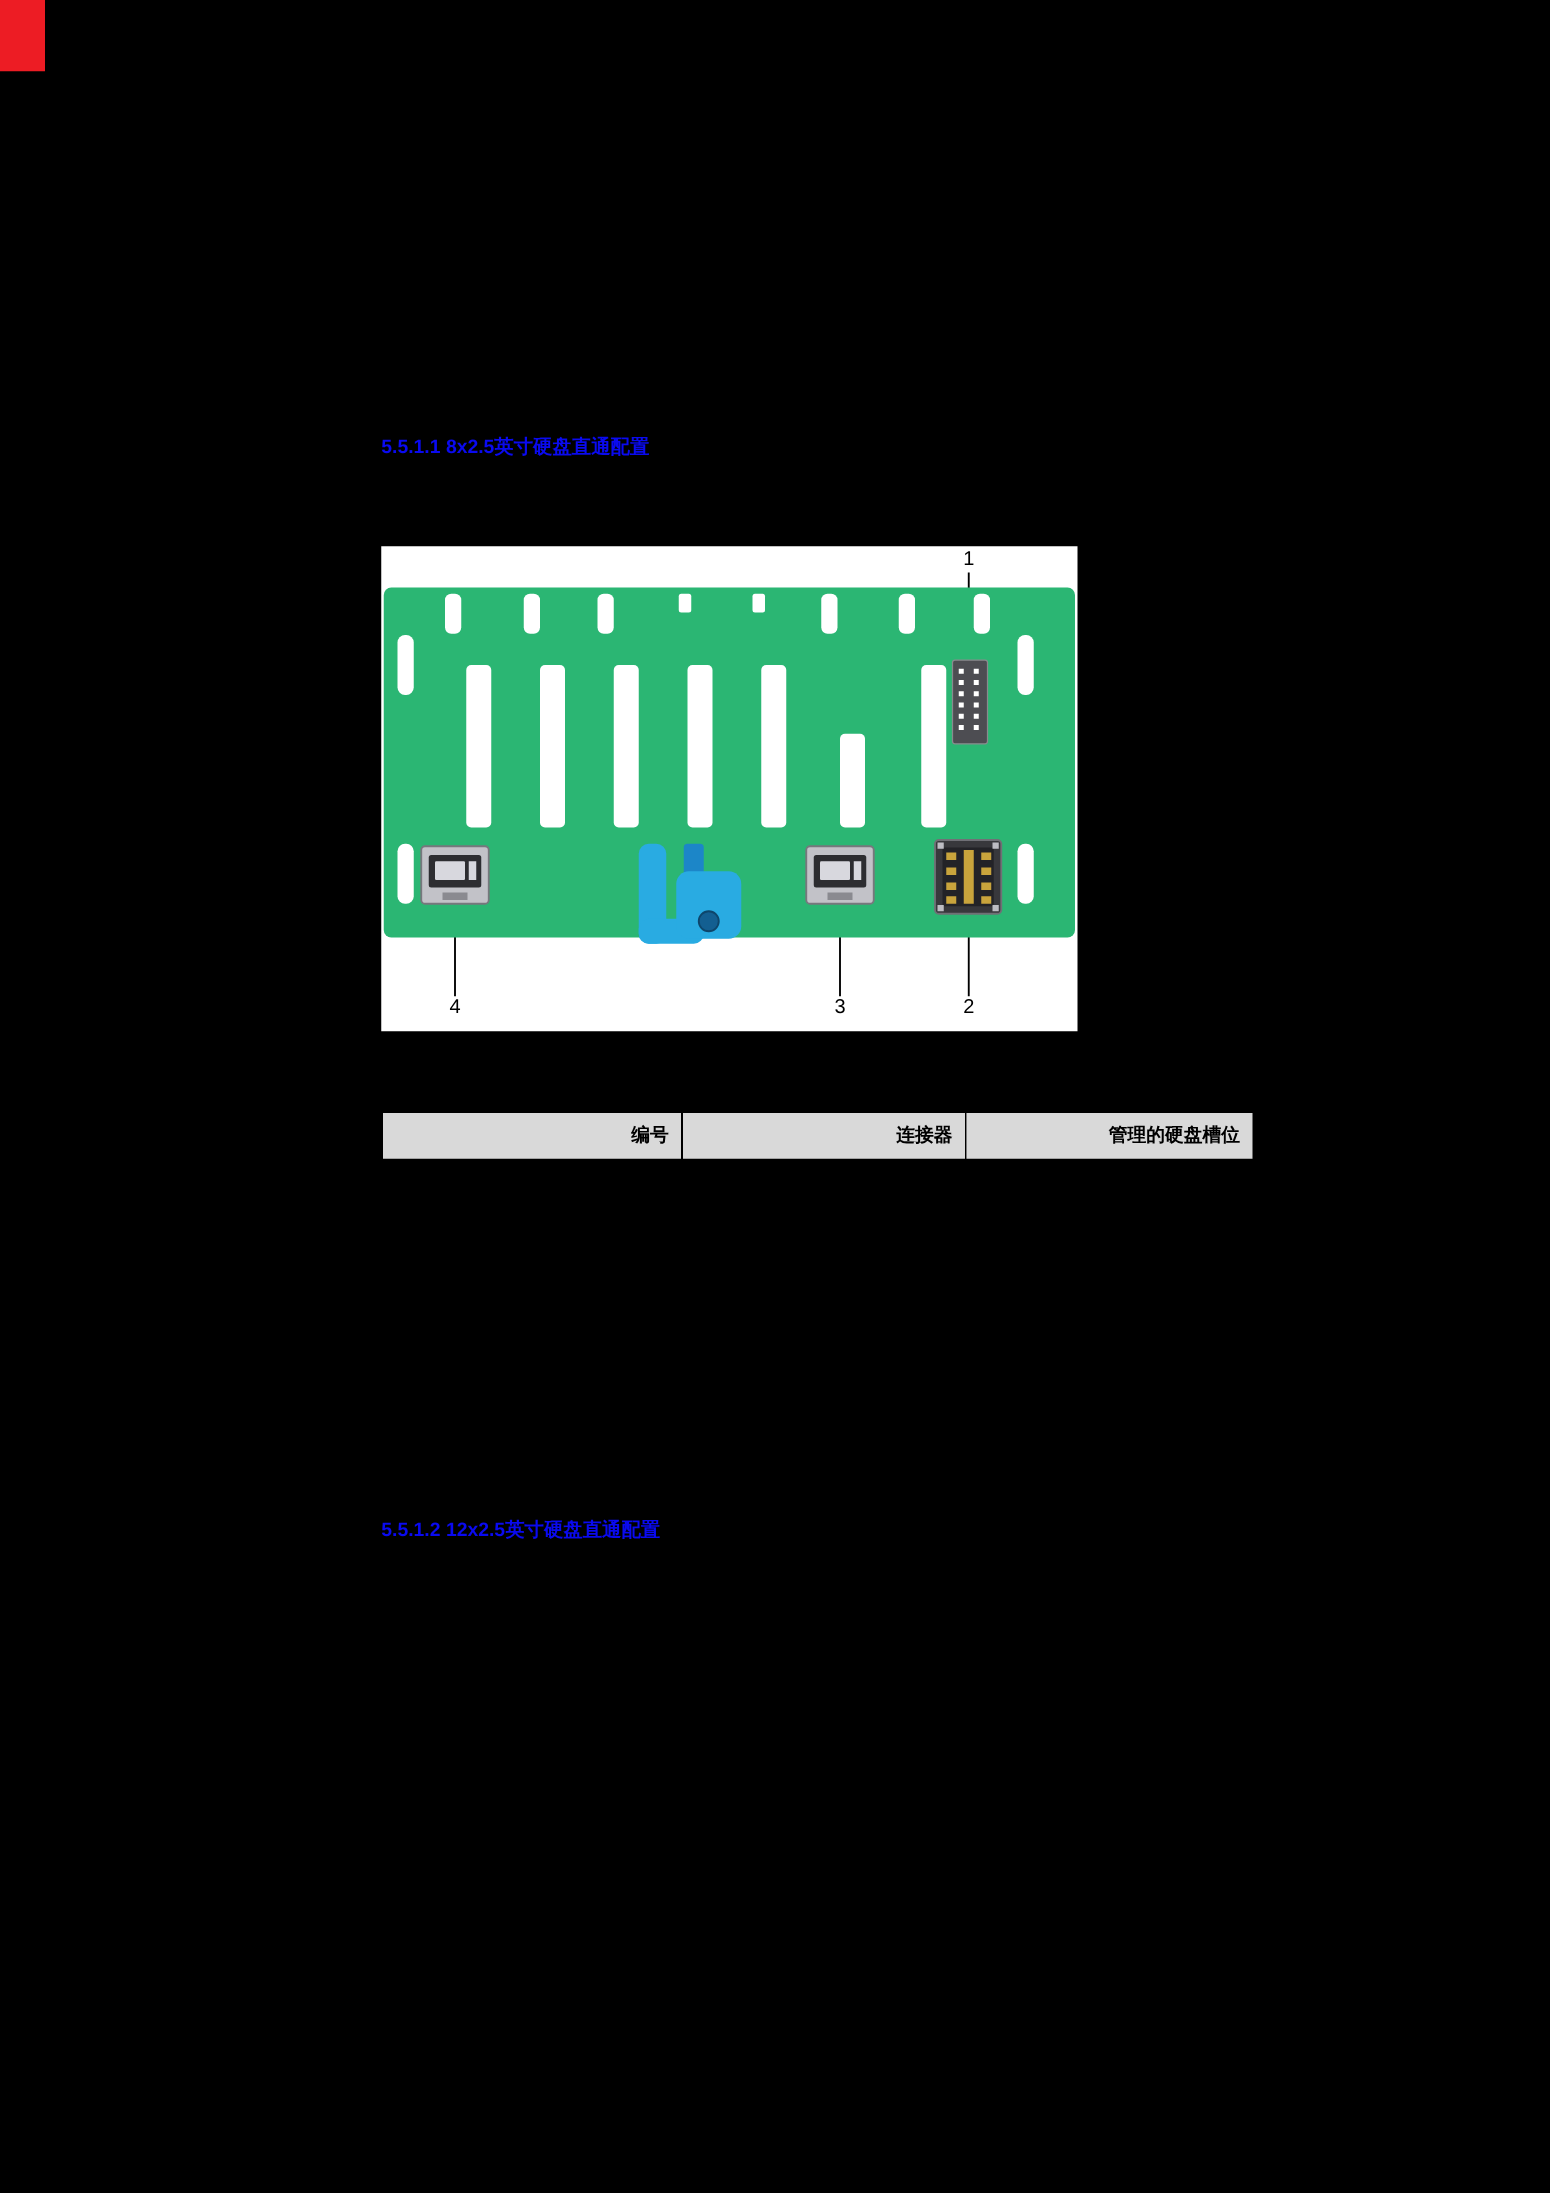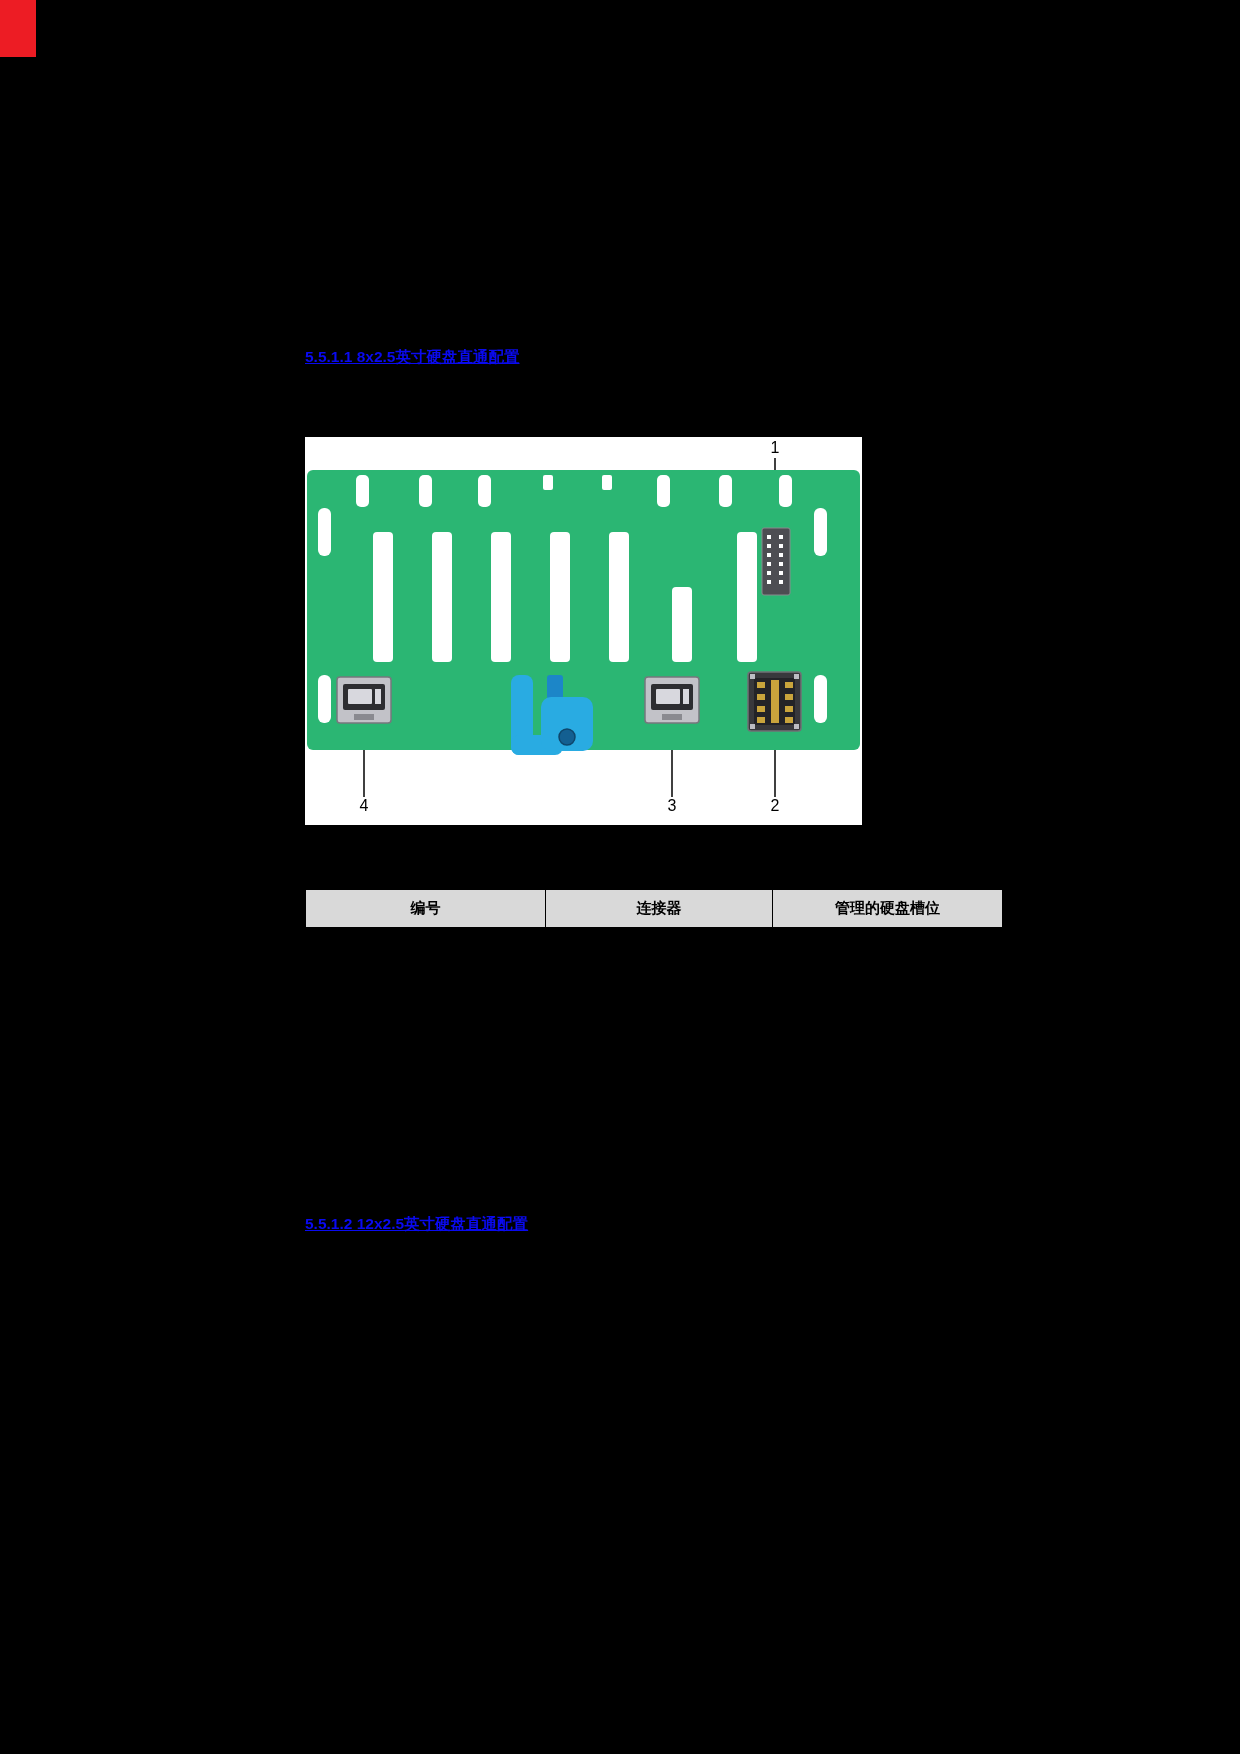--- a/index.html
+++ b/index.html
@@ -22,21 +22,20 @@
     font-family:"Liberation Sans","DejaVu Sans",sans-serif;
   }
   .red-marker{
     position:absolute;left:0;top:0;width:36px;height:57px;
     background:var(--red);
   }
   .heading{
     position:absolute;left:305px;
     color:var(--link);
     font-size:15.5px;font-weight:bold;
-    text-decoration:underline;
     cursor:pointer;
     white-space:nowrap;
     text-align:right;
   }
   .heading.h1{top:347px;}
   .heading.h2{top:1214px;}
   .figure{
     position:absolute;left:305px;top:437px;
     width:557px;height:388px;
     background:#ffffff;
@@ -49,21 +48,21 @@
   }
   .spec-table{
     position:absolute;left:305px;top:889px;
     border-collapse:collapse;table-layout:fixed;
   }
   .spec-table th{
     background:var(--th-bg);
     border:1px solid #000;
     color:#000;
     font-size:15px;font-weight:bold;
-    text-align:center;
+    text-align:right;
     padding:9px 10px;
     height:38px;
     white-space:nowrap;overflow:hidden;
   }
 </style>
 </head>
 <body>
 
 <div class="page">
 

